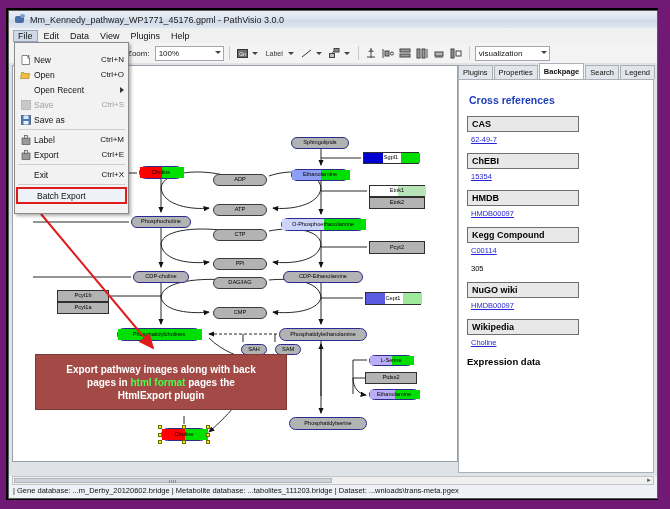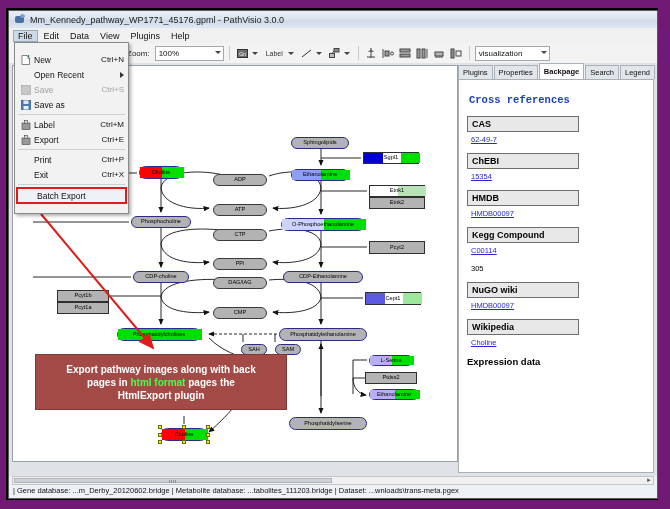--- a/index.html
+++ b/index.html
@@ -84,21 +84,21 @@
       background:#eef1f5;}
   #tabstrip{position:absolute;left:0;top:0;right:0;height:14px;
       display:flex;align-items:flex-end;}
   .tab{font-size:7.5px;color:#111;padding:1px 4px 1px 4px;height:11px;
       background:#e2e5ea;border:1px solid #a9b0b8;border-bottom:none;
       display:flex;align-items:center;margin-right:1px;}
   .tab.active{background:#fff;height:13px;font-weight:bold;}
   #tabbody{position:absolute;left:0;top:14px;right:0;bottom:0;
       background:#fff;border:1px solid #a9b0b8;overflow:hidden;}
   .bp-title{font-size:10.5px;font-weight:bold;color:#1d3fb8;
-      margin:14px 0 10px 10px;font-family:Liberation Mono, monospace;}
+      margin:14px 0 10px 10px;}
   .bp-box{margin:0 0 0 8px;width:112px;background:#e8e8e8;
       border:1px solid #6f6f6f;font-size:9px;font-weight:bold;color:#000;
       padding:2px 4px;box-sizing:border-box;}
   .bp-val{font-size:7.5px;color:#2626d6;margin:3px 0 9px 12px;
       text-decoration:underline;}
   .bp-val.plain{color:#000;text-decoration:none;}
   .bp-exp{font-size:9.5px;font-weight:bold;color:#000;margin:4px 0 0 8px;}
 
   
   #statusbar{position:absolute;left:0;right:0;bottom:0;height:22px;
@@ -493,20 +493,29 @@
             <svg width="10" height="10">
               <path d="M1 0.5 h5 l2.5 2.5 v6.5 h-7.5 z" fill="#fff" stroke="#555" stroke-width="0.7"></path>
               <path d="M7 0.5 v3 h2" fill="none" stroke="#555" stroke-width="0.6"></path>
               <path d="M7.5 0 v2 M6.5 1 h2" stroke="#2a8a2a" stroke-width="0.9"></path>
             </svg>
           </div>
           <div class="lab">New</div>
           <div class="acc">Ctrl+N</div>
         </div>
         <div class="fm-row">
+          <div class="ic">
+            <svg width="11" height="9">
+              <path d="M0.5 8.5 L1.5 2.5 L4 2.5 L4.8 3.6 L9.5 3.6 L8.8 8.5 Z" fill="#f0c040" stroke="#a07a14" stroke-width="0.6"></path>
+            </svg>
+          </div>
+          <div class="lab">Open</div>
+          <div class="acc">Ctrl+O</div>
+        </div>
+        <div class="fm-row">
           <div class="ic"></div>
           <div class="lab">Open Recent</div>
           <div class="acc"></div>
           <div class="sub"></div>
         </div>
         <div class="fm-row disabled">
           <div class="ic">
             <svg width="10" height="10">
               <rect x="0.5" y="0.5" width="9" height="9" fill="#c8c8c8" stroke="#aaa" stroke-width="0.7"></rect>
             </svg>
@@ -542,25 +551,20 @@
               <rect x="1" y="3" width="8" height="6.5" fill="#9a9a9a" stroke="#444" stroke-width="0.6"></rect>
               <rect x="3.5" y="0.5" width="3" height="3" fill="#d8d8d8" stroke="#444" stroke-width="0.6"></rect>
             </svg>
           </div>
           <div class="lab">Export</div>
           <div class="acc">Ctrl+E</div>
         </div>
         <div class="fm-sep"></div>
         <div class="fm-row">
           <div class="ic"></div>
-          <div class="lab">Print</div>
-          <div class="acc">Ctrl+P</div>
-        </div>
-        <div class="fm-row">
-          <div class="ic"></div>
           <div class="lab">Exit</div>
           <div class="acc">Ctrl+X</div>
         </div>
         <div class="fm-sep"></div>
         <div class="fm-row hl">
           <div class="ic"></div>
           <div class="lab">Batch Export</div>
           <div class="acc"></div>
         </div>
       </div>

